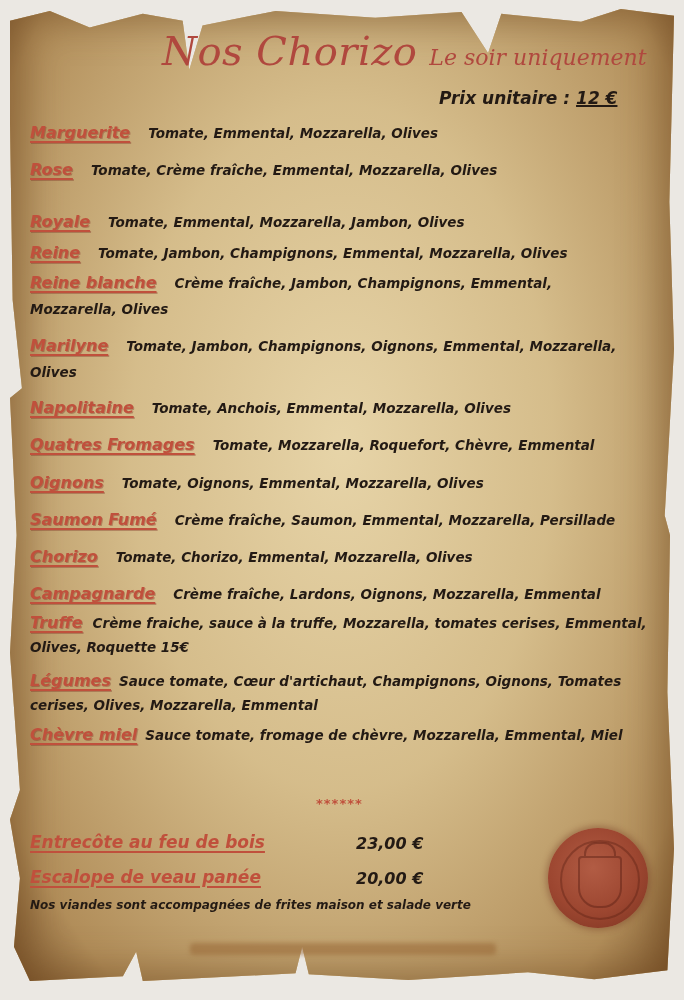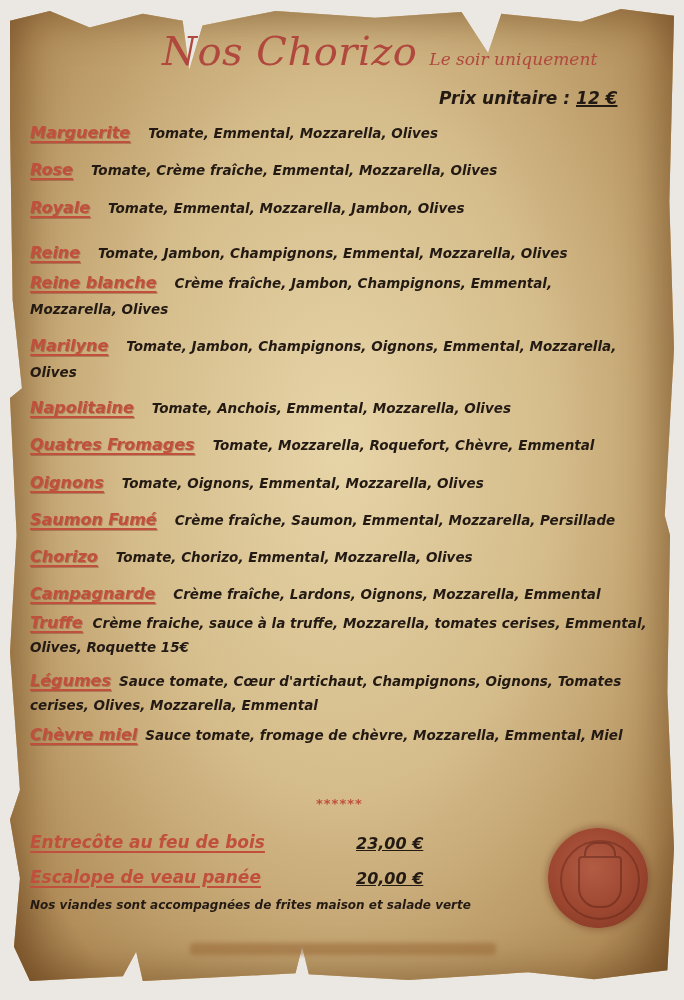--- a/index.html
+++ b/index.html
@@ -18,34 +18,34 @@
   }
   .burn {
     position:absolute; inset:0;
     box-shadow: inset 0 0 38px 14px rgba(110,70,30,0.55);
     pointer-events:none;
   }
   .content { position:absolute; left:0; top:0; width:684px; height:1000px; }
 
   .title-row { position:absolute; left:162px; top:28px; display:flex; align-items:baseline; gap:12px; }
   .title { font-family:"DejaVu Serif", serif; font-style:italic; font-size:40px; color:#b0483e; letter-spacing:0.5px; }
-  .subtitle { font-family:"DejaVu Serif", serif; font-style:italic; font-size:17px; color:#b0483e; }
+  .subtitle { font-family:"DejaVu Serif", serif; font-style:italic; font-size:22px; color:#b0483e; }
 
   .price-note { position:absolute; left:408px; top:88px; font-family:"DejaVu Sans", sans-serif; font-style:italic; font-weight:bold; font-size:17px; color:#231a14;margin-left:31px; }
   .price-note .val { text-decoration:underline; text-decoration-thickness:2px; }
 
   .pizza { position:absolute; left:30px; width:620px; font-family:"DejaVu Sans", sans-serif; font-style:italic; font-weight:bold; line-height:26px; }
   .pizza .name { color:#c0503c; font-size:16px; text-decoration:underline; text-decoration-thickness:2px; text-underline-offset:3px; margin-right:18px; text-shadow: 1px 1px 0 rgba(120,40,30,0.35); }
   .pizza .ing { color:#231a14; font-size:13.5px; }
 
   .stars { position:absolute; left:316px; top:796px; color:#c0503c; font-size:13px; letter-spacing:1px; font-family:"DejaVu Sans", sans-serif; font-weight:bold; }
 
   .meat { position:absolute; left:30px; font-family:"DejaVu Sans", sans-serif; font-style:italic; font-weight:bold; }
   .meat .name { color:#c0503c; font-size:17px; text-decoration:underline; text-decoration-thickness:2px; text-underline-offset:3px; }
-  .meat-price { position:absolute; left:356px; font-family:"DejaVu Sans", sans-serif; font-style:italic; font-weight:bold; color:#231a14; font-size:16px;text-decoration:underline; }
+  .meat-price { position:absolute; left:356px; font-family:"DejaVu Sans", sans-serif; font-style:italic; font-weight:bold; color:#231a14; font-size:16px; }
   .footnote { position:absolute; left:30px; top:898px; font-family:"DejaVu Sans", sans-serif; font-style:italic; font-weight:bold; color:#231a14; font-size:12px; }
 
   .seal {
     position:absolute; left:548px; top:828px; width:100px; height:100px; border-radius:50%;
     background: radial-gradient(circle at 45% 40%, #b25c44 0%, #9c4630 55%, #7a3320 100%);
     box-shadow: 0 0 6px 2px rgba(110,50,30,0.4);
   }
   .seal-inner { position:absolute; left:12px; top:12px; width:76px; height:76px; border-radius:50%; border:2px solid rgba(80,25,15,0.35); }
   .crest { position:absolute; left:30px; top:28px; width:40px; height:48px; border:2px solid rgba(80,25,15,0.4); border-radius:4px 4px 20px 20px; }
   .crown { position:absolute; left:36px; top:14px; width:28px; height:12px; border:2px solid rgba(80,25,15,0.4); border-bottom:none; border-radius:12px 12px 0 0; }
@@ -64,21 +64,21 @@
     <span class="title">Nos Chorizo</span>
     <span class="subtitle">Le soir uniquement</span>
   </div>
 
   <div class="price-note">
     <span>Prix unitaire : </span><span class="val">12 €</span>
   </div>
 
   <div class="pizza" style="top:120px"><span class="name">Marguerite</span><span class="ing">Tomate, Emmental, Mozzarella, Olives</span></div>
   <div class="pizza" style="top:157px"><span class="name">Rose</span><span class="ing">Tomate, Crème fraîche, Emmental, Mozzarella, Olives</span></div>
-  <div class="pizza" style="top:195px"><span class="name">Royale</span><span class="ing">Tomate, Emmental, Mozzarella, Jambon, Olives</span></div>
+  <div class="pizza" style="top:209px"><span class="name">Royale</span><span class="ing">Tomate, Emmental, Mozzarella, Jambon, Olives</span></div>
   <div class="pizza" style="top:240px"><span class="name">Reine</span><span class="ing">Tomate, Jambon, Champignons, Emmental, Mozzarella, Olives</span></div>
   <div class="pizza" style="top:270px; width:560px"><span class="name">Reine blanche</span><span class="ing">Crème fraîche, Jambon, Champignons, Emmental, Mozzarella, Olives</span></div>
   <div class="pizza" style="top:333px; width:620px"><span class="name">Marilyne</span><span class="ing">Tomate, Jambon, Champignons, Oignons, Emmental, Mozzarella, Olives</span></div>
   <div class="pizza" style="top:395px"><span class="name">Napolitaine</span><span class="ing">Tomate, Anchois, Emmental, Mozzarella, Olives</span></div>
   <div class="pizza" style="top:432px"><span class="name">Quatres Fromages</span><span class="ing">Tomate, Mozzarella, Roquefort, Chèvre, Emmental</span></div>
   <div class="pizza" style="top:470px"><span class="name">Oignons</span><span class="ing">Tomate, Oignons, Emmental, Mozzarella, Olives</span></div>
   <div class="pizza" style="top:507px"><span class="name">Saumon Fumé</span><span class="ing">Crème fraîche, Saumon, Emmental, Mozzarella, Persillade</span></div>
   <div class="pizza" style="top:544px"><span class="name">Chorizo</span><span class="ing">Tomate, Chorizo, Emmental, Mozzarella, Olives</span></div>
   <div class="pizza" style="top:581px"><span class="name">Campagnarde</span><span class="ing">Crème fraîche, Lardons, Oignons, Mozzarella, Emmental</span></div>
   <div class="pizza" style="top:611px; line-height:24px"><span class="name" style="margin-right:10px">Truffe</span><span class="ing">Crème fraiche, sauce à la truffe, Mozzarella, tomates cerises, Emmental, Olives, Roquette   15€</span></div>

